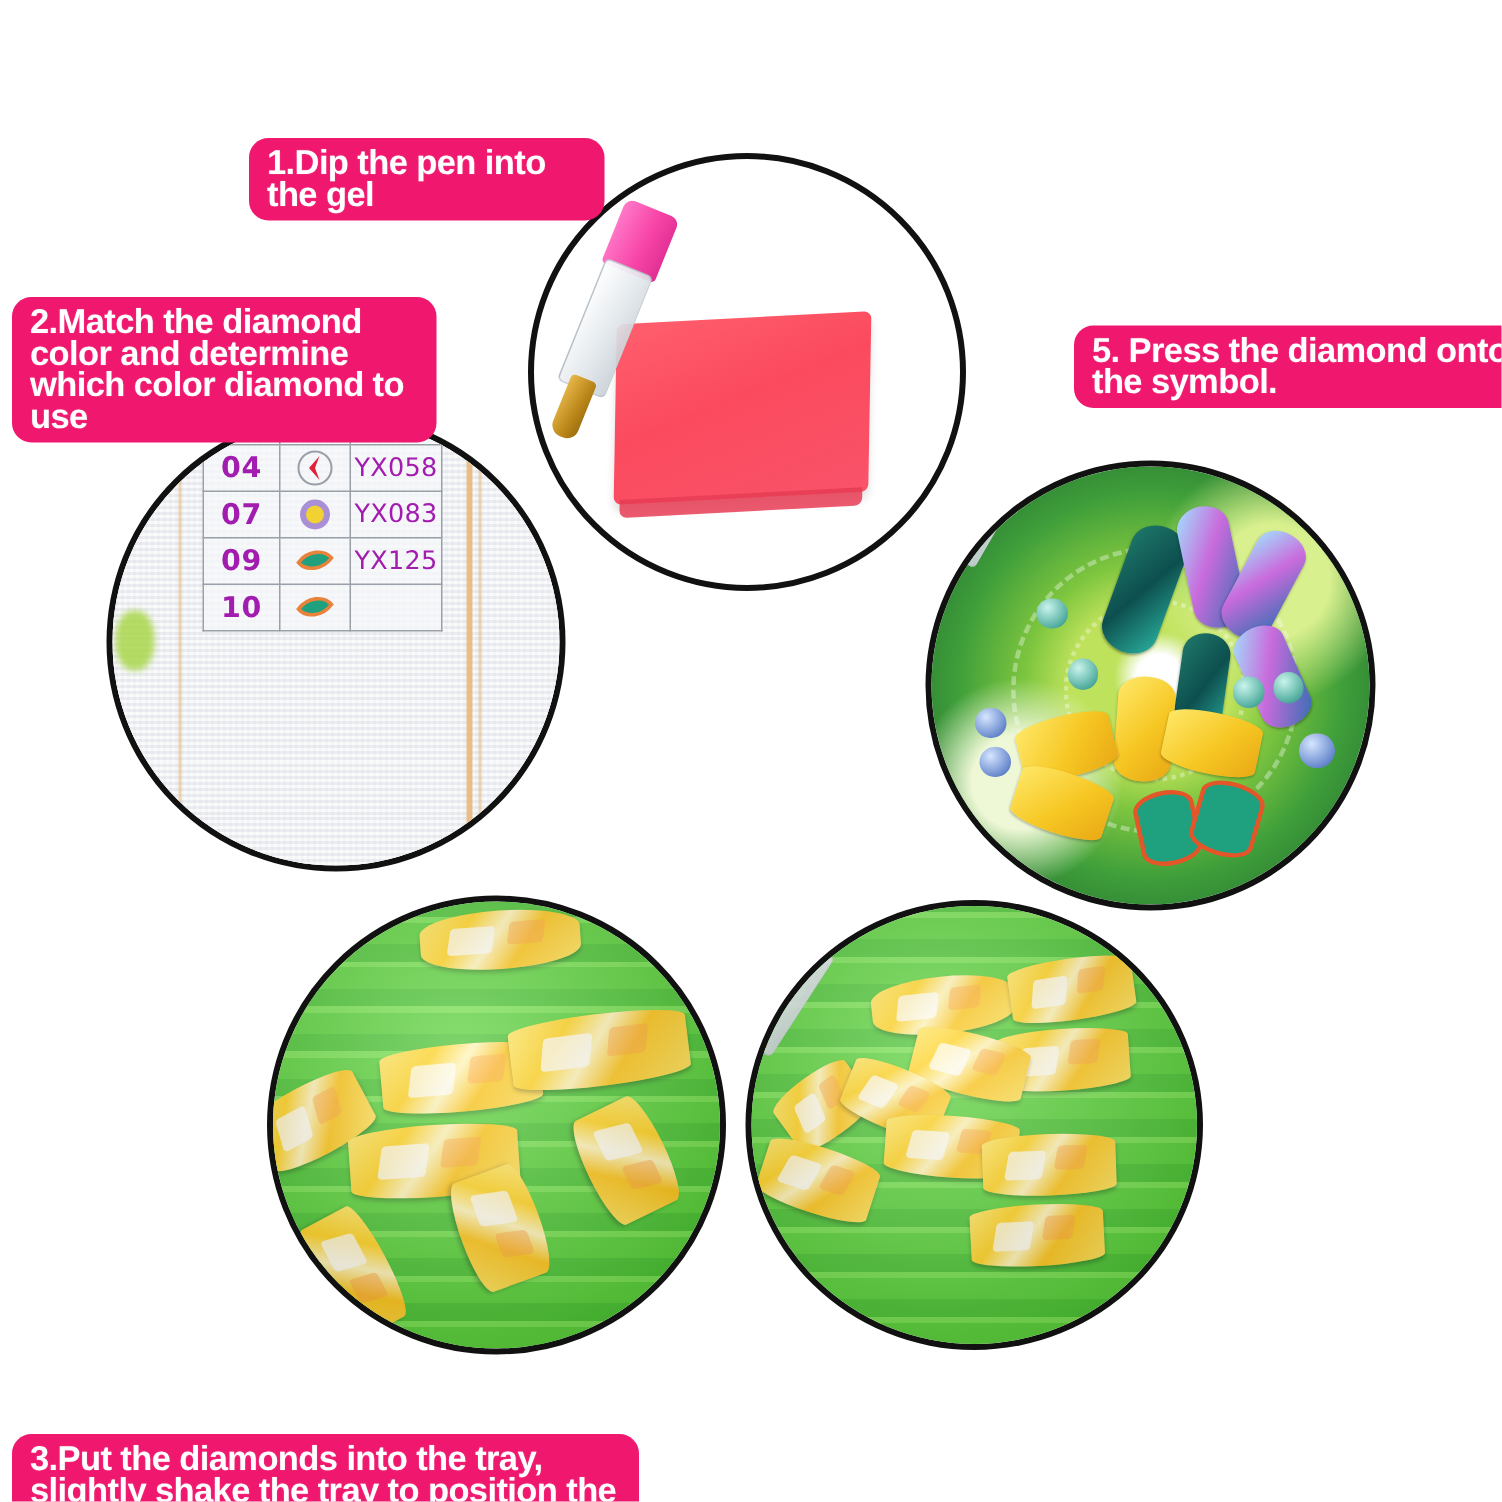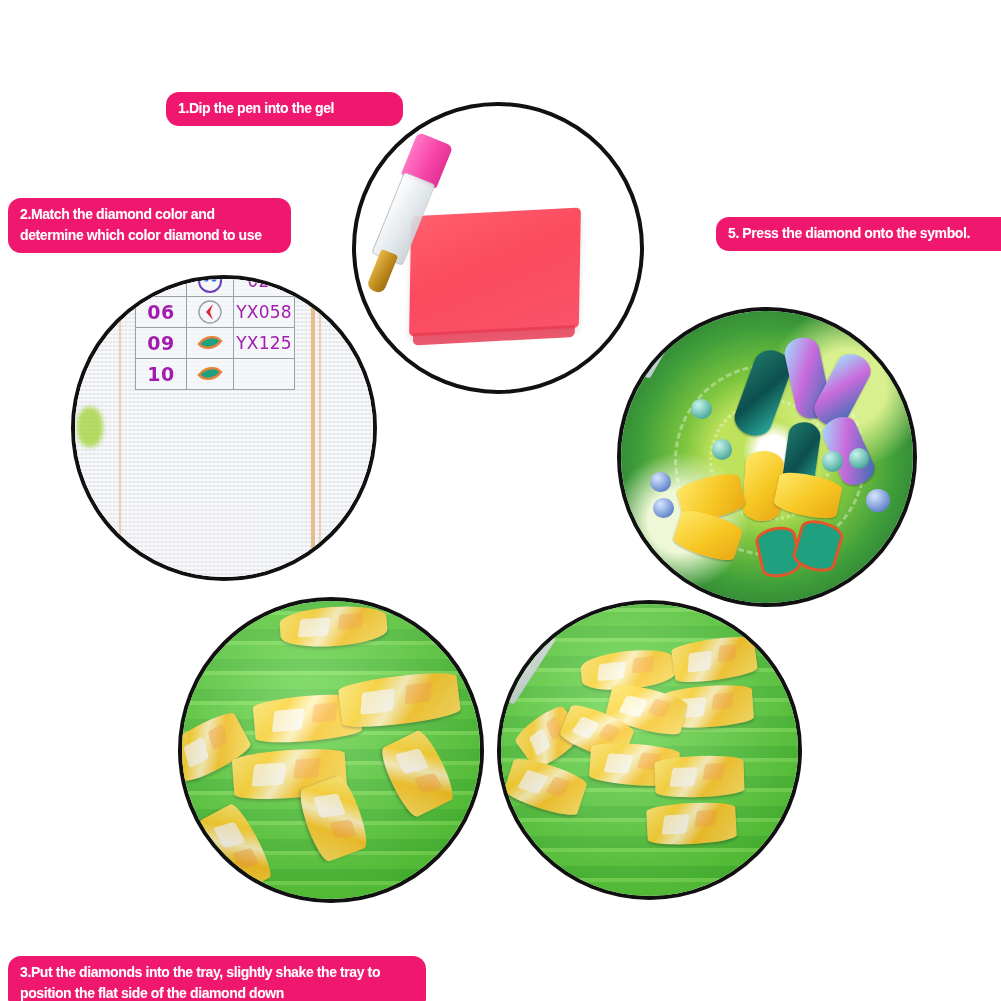--- a/index.html
+++ b/index.html
@@ -31,21 +31,21 @@
   }
 
   
   .step-label{
     position:absolute;
     background:#f0186e;
     color:#ffffff;
     border-radius:13px;
     font-family:"Liberation Sans", sans-serif;
     font-weight:700;
-    font-size:14px;
+    font-size:23px;
     line-height:21px;
     padding:6px 12px 7px 12px;
     box-sizing:border-box;
     letter-spacing:-0.4px;
     text-shadow:0 0 1px rgba(255,255,255,.25);
   }
   #label-1{left:166px;top:92px;width:237px;}
   #label-2{left:8px;top:198px;width:283px;}
   #label-5{left:716px;top:217px;width:326px;}
   #label-3{left:8px;top:956px;width:418px;}
@@ -214,26 +214,34 @@
             <tr>
               <td class="c-num">01</td>
               <td class="c-sym"><span class="sym"><svg viewBox="0 0 26 26">
                     <circle cx="13" cy="13" r="11" fill="none" stroke="#6a41b8" stroke-width="2"></circle>
                     <circle cx="9" cy="11" r="2.6" fill="#2f6fe0"></circle>
                     <circle cx="17" cy="11" r="2.6" fill="#2f6fe0"></circle>
                   </svg></span></td>
               <td class="c-code">028</td>
             </tr>
             <tr>
-              <td class="c-num">06</td>
+              <td class="c-num">04</td>
               <td class="c-sym"><span class="sym"><svg viewBox="0 0 26 26">
                     <circle cx="13" cy="13" r="11" fill="none" stroke="#9aa0a8" stroke-width="1.4"></circle>
                     <path d="M16 5 L9 13 L16 21 L13 13 Z" fill="#e0213a"></path>
                   </svg></span></td>
               <td class="c-code">YX058</td>
+            </tr>
+            <tr>
+              <td class="c-num">07</td>
+              <td class="c-sym"><span class="sym"><svg viewBox="0 0 26 26">
+                    <circle cx="13" cy="13" r="10" fill="#a98fd6"></circle>
+                    <circle cx="13" cy="13" r="6" fill="#f2d233"></circle>
+                  </svg></span></td>
+              <td class="c-code">YX083</td>
             </tr>
             <tr>
               <td class="c-num">09</td>
               <td class="c-sym"><span class="sym"><svg viewBox="0 0 26 26">
                     <path d="M2 14 C8 6 19 5 24 11 C18 19 7 20 2 14 Z" fill="#1fa07e" stroke="#e8833c" stroke-width="2.4"></path>
                   </svg></span></td>
               <td class="c-code">YX125</td>
             </tr>
             <tr>
               <td class="c-num">10</td>

